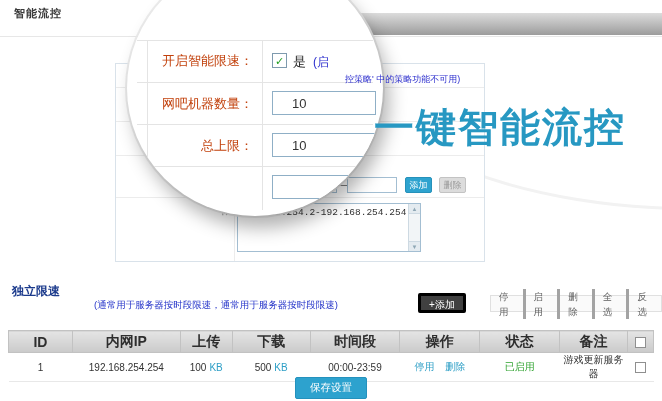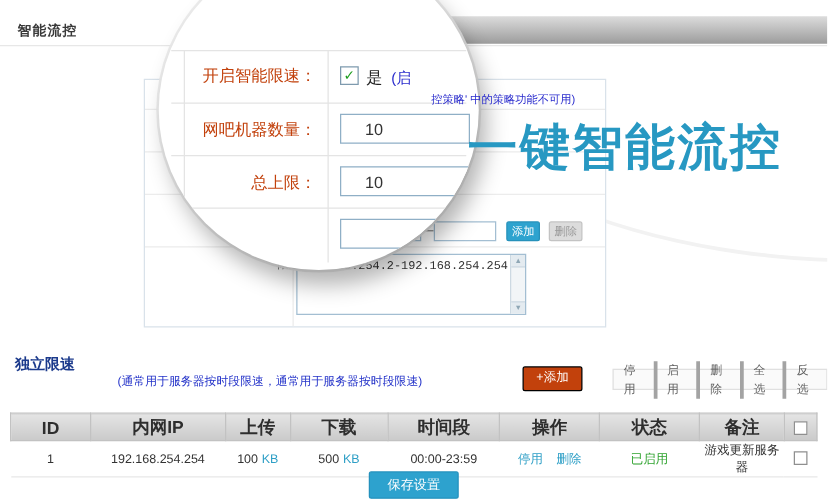--- a/index.html
+++ b/index.html
@@ -5,21 +5,21 @@
   * { margin:0; padding:0; box-sizing:border-box; }
   html,body { background:#fff; }
   body { font-family:"Liberation Sans","DejaVu Sans",sans-serif; }
   .stage { position:relative; width:662px; height:401px; background:#fff; overflow:hidden; }
 
   
   .swoosh { position:absolute; left:300px; top:-210px; width:780px; height:420px;
             border:3px solid #f2f2f2; border-radius:50%; z-index:0; }
 
   
-  .tab-label { position:absolute; left:14px; top:17px; font-size:11px; font-weight:bold;
+  .tab-label { position:absolute; left:14px; top:6px; font-size:11px; font-weight:bold;
                color:#3a3a3a; letter-spacing:1px; z-index:2; }
   .topbar { position:absolute; left:170px; top:13px; width:492px; height:22px;
             background:linear-gradient(180deg,#dcdcdc 0%,#b9b9b9 55%,#9c9c9c 100%); z-index:2; }
   .topline { position:absolute; left:0; top:36px; width:662px; height:1px; background:#e7e7e7; z-index:2; }
 
   
   .form-box { position:absolute; left:115px; top:63px; width:370px; height:199px;
               border:1px solid #d9e2ea; background:#fff; z-index:2; }
   .form-box .hline { position:absolute; left:0; width:100%; height:1px; background:#ececec; }
   .form-box .vline { position:absolute; left:118px; top:0; width:1px; height:100%; background:#ececec; }
@@ -43,21 +43,21 @@
   .ta-text { position:absolute; left:3px; top:3px; right:14px; font-size:9.5px; color:#333;
              font-family:"Liberation Mono","DejaVu Sans Mono",monospace; white-space:nowrap; }
   .ta-scroll { position:absolute; right:0; top:0; width:12px; height:100%;
                border-left:1px solid #cdd9e2; background:#f2f5f7; }
   .ta-scroll .arr { position:absolute; left:0; width:100%; height:10px; font-size:6px;
                     color:#8fa7b5; text-align:center; line-height:10px; background:#e4ebf0; }
   .ta-scroll .arr.up { top:0; border-bottom:1px solid #cdd9e2; }
   .ta-scroll .arr.dn { bottom:0; border-top:1px solid #cdd9e2; }
 
   
-  .watermark { position:absolute; left:374px; top:90px; font-size:40px; font-weight:bold;
+  .watermark { position:absolute; left:374px; top:100px; font-size:40px; font-weight:bold;
                color:#2798c2; letter-spacing:2px; z-index:12; white-space:nowrap; }
 
   
   .circle { position:absolute; left:127px; top:-40px; width:256px; height:256px; z-index:10;
             background:#fff; border-radius:50%;
             box-shadow:6px 12px 18px rgba(0,0,0,0.30), 0 0 0 2px rgba(235,235,235,0.9); }
   .circle-in { position:absolute; inset:0; border-radius:50%; overflow:hidden; }
   .circle-in .mline { position:absolute; background:#e4e4e4; }
   .mag-label { position:absolute; left:6px; width:120px; text-align:right; font-size:13px;
                color:#c2410c; }
@@ -67,21 +67,21 @@
   .mag-check { position:absolute; left:145px; width:15px; height:15px; border:1px solid #7e9aae;
                background:#fff; text-align:center; line-height:14px; font-size:11px; color:#1f9e1f; }
   .mag-yes { position:absolute; left:166px; font-size:13px; color:#222; }
   .mag-frag { position:absolute; left:186px; font-size:12px; color:#2a2ccd; }
 
   
   .sec-title { position:absolute; left:12px; top:283px; font-size:12px; font-weight:bold;
                color:#1b3a8c; z-index:2; }
   .sec-note { position:absolute; left:94px; top:299px; font-size:9.5px; color:#2433c9; z-index:2; }
   .btn-add-big { position:absolute; left:418px; top:293px; width:48px; height:20px; z-index:3;
-                 background:#c2410c; color:#fff; font-size:10px; border:1px solid #000000;
+                 background:#404040; color:#fff; font-size:10px; border:3px solid #000000;
                  border-radius:2px; text-align:center; line-height:18px; cursor:pointer; }
   .action-bar { position:absolute; left:490px; top:295px; height:17px; z-index:3;
                 display:flex; align-items:center; border:1px solid #e0e0e0; background:#fafafa; }
   .action-bar .act { font-size:9.5px; color:#606060; padding:0 8px; cursor:pointer;
                      border-left:3px solid #a3a3a3; line-height:15px; }
   .action-bar .act:first-child { border-left:none; }
 
   table.limits { position:absolute; left:8px; top:330px; width:646px; border-collapse:collapse;
                  z-index:2; }
   table.limits th { background:linear-gradient(180deg,#e4e4e4,#cacaca); border:1px solid #c2c2c2;

